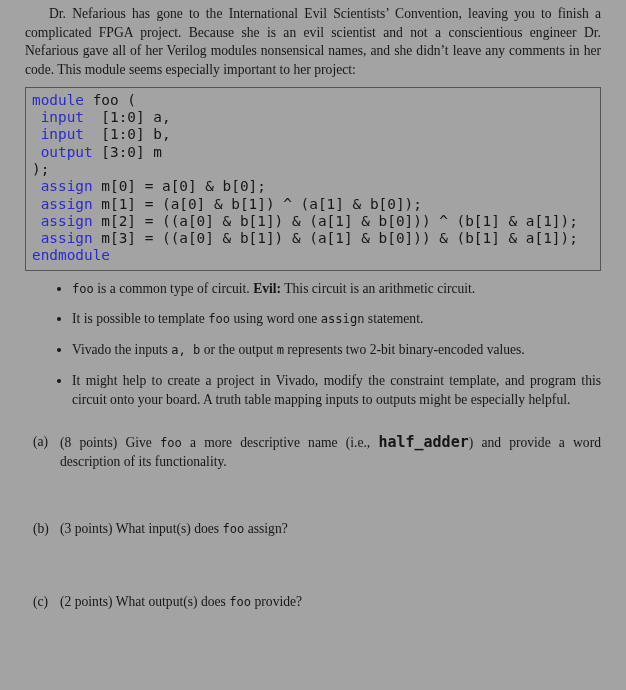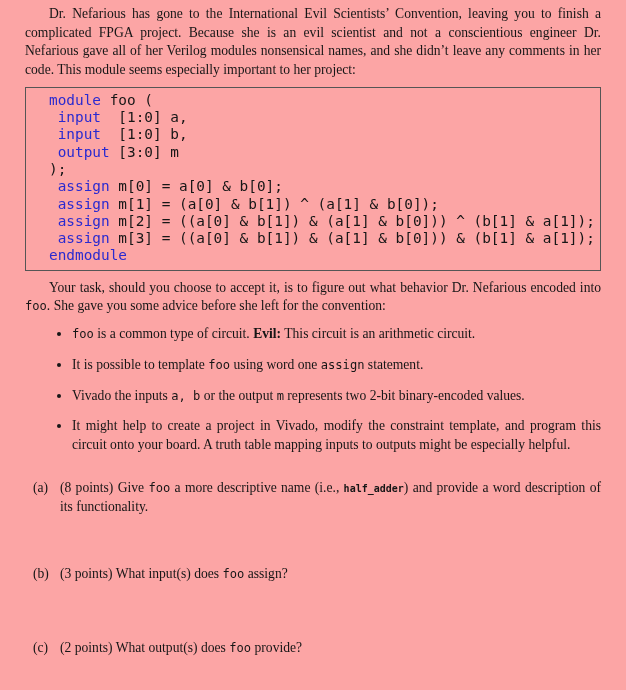--- a/index.html
+++ b/index.html
@@ -6,21 +6,21 @@
     margin: 0;
     padding: 0;
     background: #ffffff;
   }
   .page {
     position: relative;
     width: 626px;
     height: 690px;
     box-sizing: border-box;
     padding: 5px 25px 0 25px;
-    background: #fca5a5;
+    background: #a3a3a3;
     color: var(--txt, #161616);
     font-family: "Liberation Serif", serif;
     font-size: 13.6px;
     line-height: 18.7px;
     overflow: hidden;
   }
   .para {
     margin: 0;
     text-align: justify;
     text-indent: 24px;
@@ -29,30 +29,30 @@
 
   
   .tk-plain { }
   .tk-bold { font-weight: bold; }
   .tk-code {
     font-family: "DejaVu Sans Mono", monospace;
     font-size: 12.1px;
   }
   .tk-codebold {
     font-family: "DejaVu Sans Mono", monospace;
-    font-size: 10px;
+    font-size: 15px;
     font-weight: bold;
   }
   .tk-kw { color: var(--kw, #2a2ad0); }
 
   
   .codebox {
     margin-top: 7px;
     border: 1px solid var(--border, #555555);
-    padding: 4px 5px 5px 23px;
+    padding: 4px 5px 5px 6px;
   }
   .code {
     margin: 0;
     font-family: "DejaVu Sans Mono", monospace;
     font-size: 14.4px;
     line-height: 17.3px;
     color: var(--txt, #161616);
   }
   .code-line { white-space: pre; }
 
@@ -88,21 +88,20 @@
 </head>
 <body>
 
 <div class="page" style="--kw: #2a2ad0; --txt: #161616; --border: #555555;">
   <p class="para intro"><span class="tk-plain">Dr. Nefarious has gone to the International Evil Scientists’ Convention, leaving you to finish a complicated FPGA project. Because she is an evil scientist and not a conscientious engineer Dr. Nefarious gave all of her Verilog modules nonsensical names, and she didn’t leave any comments in her code. This module seems especially important to her project:</span></p>
 
   <div class="codebox">
     <pre class="code" id="code-pre"><div class="code-line"><span class="tk-kw">module</span><span class="tk-plain"> foo (</span></div><div class="code-line"><span class="tk-plain"> </span><span class="tk-kw">input</span><span class="tk-plain">  [1:0] a,</span></div><div class="code-line"><span class="tk-plain"> </span><span class="tk-kw">input</span><span class="tk-plain">  [1:0] b,</span></div><div class="code-line"><span class="tk-plain"> </span><span class="tk-kw">output</span><span class="tk-plain"> [3:0] m</span></div><div class="code-line"><span class="tk-plain">);</span></div><div class="code-line"><span class="tk-plain"> </span><span class="tk-kw">assign</span><span class="tk-plain"> m[0] = a[0] &amp; b[0];</span></div><div class="code-line"><span class="tk-plain"> </span><span class="tk-kw">assign</span><span class="tk-plain"> m[1] = (a[0] &amp; b[1]) ^ (a[1] &amp; b[0]);</span></div><div class="code-line"><span class="tk-plain"> </span><span class="tk-kw">assign</span><span class="tk-plain"> m[2] = ((a[0] &amp; b[1]) &amp; (a[1] &amp; b[0])) ^ (b[1] &amp; a[1]);</span></div><div class="code-line"><span class="tk-plain"> </span><span class="tk-kw">assign</span><span class="tk-plain"> m[3] = ((a[0] &amp; b[1]) &amp; (a[1] &amp; b[0])) &amp; (b[1] &amp; a[1]);</span></div><div class="code-line"><span class="tk-kw">endmodule</span></div></pre>
   </div>
 
-  <p class="para task"><span class="tk-plain">Your task, should you choose to accept it, is to figure out what behavior Dr. Nefarious encoded into </span><span class="tk-code">foo</span><span class="tk-plain">. She gave you some advice before she left for the convention:</span></p>
 
   <ul class="bullets" id="bullets">
       <li><span class="tk-code">foo</span><span class="tk-plain"> is a common type of circuit. </span><span class="tk-bold">Evil:</span><span class="tk-plain"> This circuit is an arithmetic circuit.</span></li>
       <li><span class="tk-plain">It is possible to template </span><span class="tk-code">foo</span><span class="tk-plain"> using word one </span><span class="tk-code">assign</span><span class="tk-plain"> statement.</span></li>
       <li><span class="tk-plain">Vivado the inputs </span><span class="tk-code">a, b</span><span class="tk-plain"> or the output </span><span class="tk-code">m</span><span class="tk-plain"> represents two 2-bit binary-encoded values.</span></li>
       <li><span class="tk-plain">It might help to create a project in Vivado, modify the constraint template, and pro­gram this circuit onto your board. A truth table mapping inputs to outputs might be especially helpful.</span></li>
     </ul>
 
   <div class="questions" id="questions">
       <div class="question q-0">

